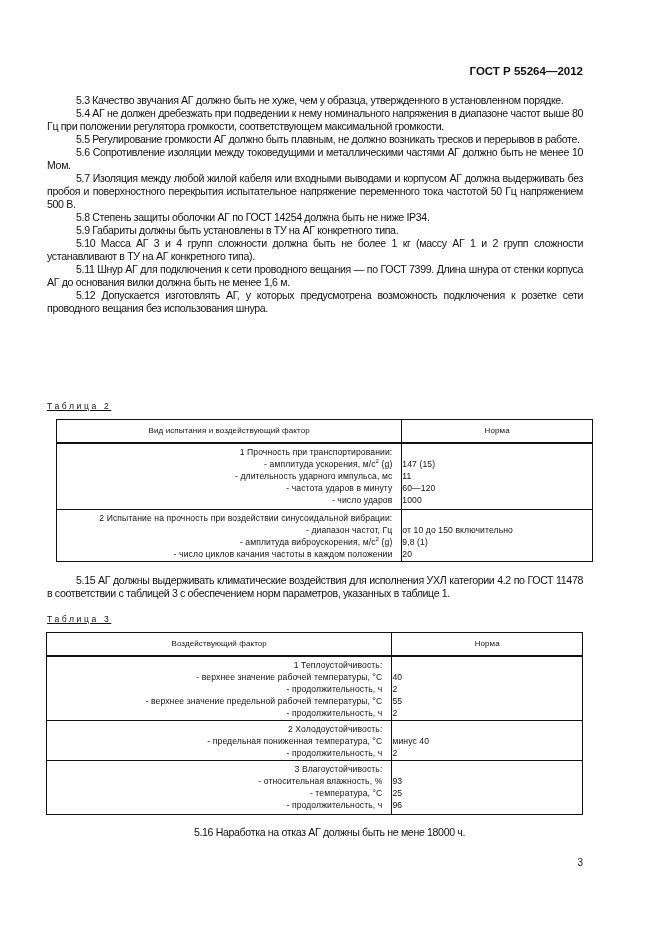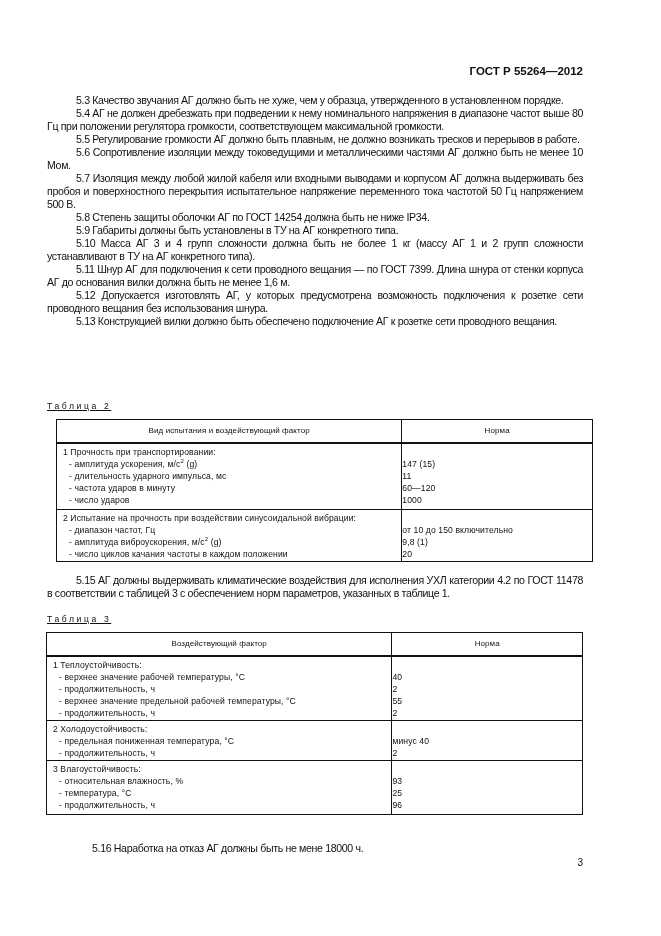--- a/index.html
+++ b/index.html
@@ -4,21 +4,21 @@
 <style>
   html, body { margin:0; padding:0; background:#ffffff; }
   body { width:661px; height:936px; position:relative; overflow:hidden; color:#111; font-family:"Liberation Sans", sans-serif; }
   .header { position:absolute; top:65px; right:78px; font-weight:bold; font-size:11.5px;padding-left:40px; }
   .body-text { position:absolute; left:47px; width:536px; top:94px; font-size:10.6px; line-height:13px; letter-spacing:-0.35px; text-align:justify; }
   .para { text-indent:29px; margin:0; }
   .tcaption { font-size:8.6px; letter-spacing:2.6px; margin:0;text-decoration:underline; }
   table.gt { position:absolute; left:46px; width:537px; border-collapse:collapse; font-size:8.6px; line-height:12px; letter-spacing:0.1px; }
   table.gt td, table.gt th { border:1px solid #111; padding:0; vertical-align:top; }
   table.gt th { font-weight:normal; font-size:8px; height:22px; vertical-align:middle; text-align:center; border-bottom:2px solid #111; }
-  table.gt td.f { padding:2px 22px 1px 6px; }
+  table.gt td.f { padding:2px 9px 1px 6px;text-align:right; }
   table.gt td.n { padding:2px 0 1px 0; }
   .sub { padding-left:6px; }
   .cap1 { position:absolute; left:47px; top:401px; }
   .cap2 { position:absolute; left:47px; top:614px; }
   .p515 { position:absolute; left:47px; width:536px; top:574px; font-size:10.6px; line-height:13px; letter-spacing:-0.35px; text-align:justify; }
   .p516 { position:absolute; left:47px; width:536px; top:826px; font-size:10.6px; line-height:13px; letter-spacing:-0.35px; }
   .pagenum { position:absolute; right:78px; top:857px; font-size:10px; }
   sup { font-size:6px; vertical-align:4px; line-height:0; }
 </style>
 </head>
@@ -30,21 +30,20 @@
   <p class="para">5.3  Качество звучания АГ должно быть не хуже, чем у образца, утвержденного в установленном порядке.</p>
   <p class="para">5.4  АГ не должен дребезжать при подведении к нему номинального напряжения в диапазоне частот выше 80 Гц при положении регулятора громкости, соответствующем максимальной громкости.</p>
   <p class="para">5.5  Регулирование громкости АГ должно быть плавным, не должно возникать тресков и перерывов в работе.</p>
   <p class="para">5.6  Сопротивление изоляции между токоведущими и металлическими частями АГ должно быть не менее 10 Мом.</p>
   <p class="para">5.7  Изоляция между любой жилой кабеля или входными выводами и корпусом АГ должна выдерживать без пробоя и поверхностного перекрытия испытательное напряжение переменного тока частотой 50 Гц напряжением 500 В.</p>
   <p class="para">5.8  Степень защиты оболочки АГ по ГОСТ 14254 должна быть не ниже IP34.</p>
   <p class="para">5.9  Габариты должны быть установлены в ТУ на АГ конкретного типа.</p>
   <p class="para">5.10  Масса АГ 3 и 4 групп сложности должна быть не более 1 кг (массу АГ 1 и 2 групп сложности устанавливают в ТУ на АГ конкретного типа).</p>
   <p class="para">5.11  Шнур АГ для подключения к сети проводного вещания — по ГОСТ 7399. Длина шнура от стенки корпуса АГ до основания вилки должна быть не менее 1,6 м.</p>
   <p class="para">5.12  Допускается изготовлять АГ, у которых предусмотрена возможность подключения к розетке сети проводного вещания без использования шнура.</p>
-  <p class="para">5.13  Конструкцией вилки должно быть обеспечено подключение АГ к розетке сети проводного вещания.</p>
 </div>
 
 <p class="tcaption cap1">Таблица 2</p>
 
 <table class="gt" style="top:419px;margin-left:10px;">
   <colgroup>
       <col style="width:346px">
       <col style="width:191px">
     </colgroup>
   <tbody>
@@ -137,15 +136,15 @@
     <td class="n">
       <div>&nbsp;</div>
       <div>93</div>
       <div>25</div>
       <div>96</div>
     </td>
   </tr>
 </tbody>
   </table>
 
-<p class="p516" style="text-indent:29px;margin:16px;">5.16  Наработка на отказ АГ должны быть не мене 18000 ч.</p>
+<p class="p516" style="text-indent:29px;margin:0;text-align:center;">5.16  Наработка на отказ АГ должны быть не мене 18000 ч.</p>
 
 <div class="pagenum">3</div>
 
 </body></html>

